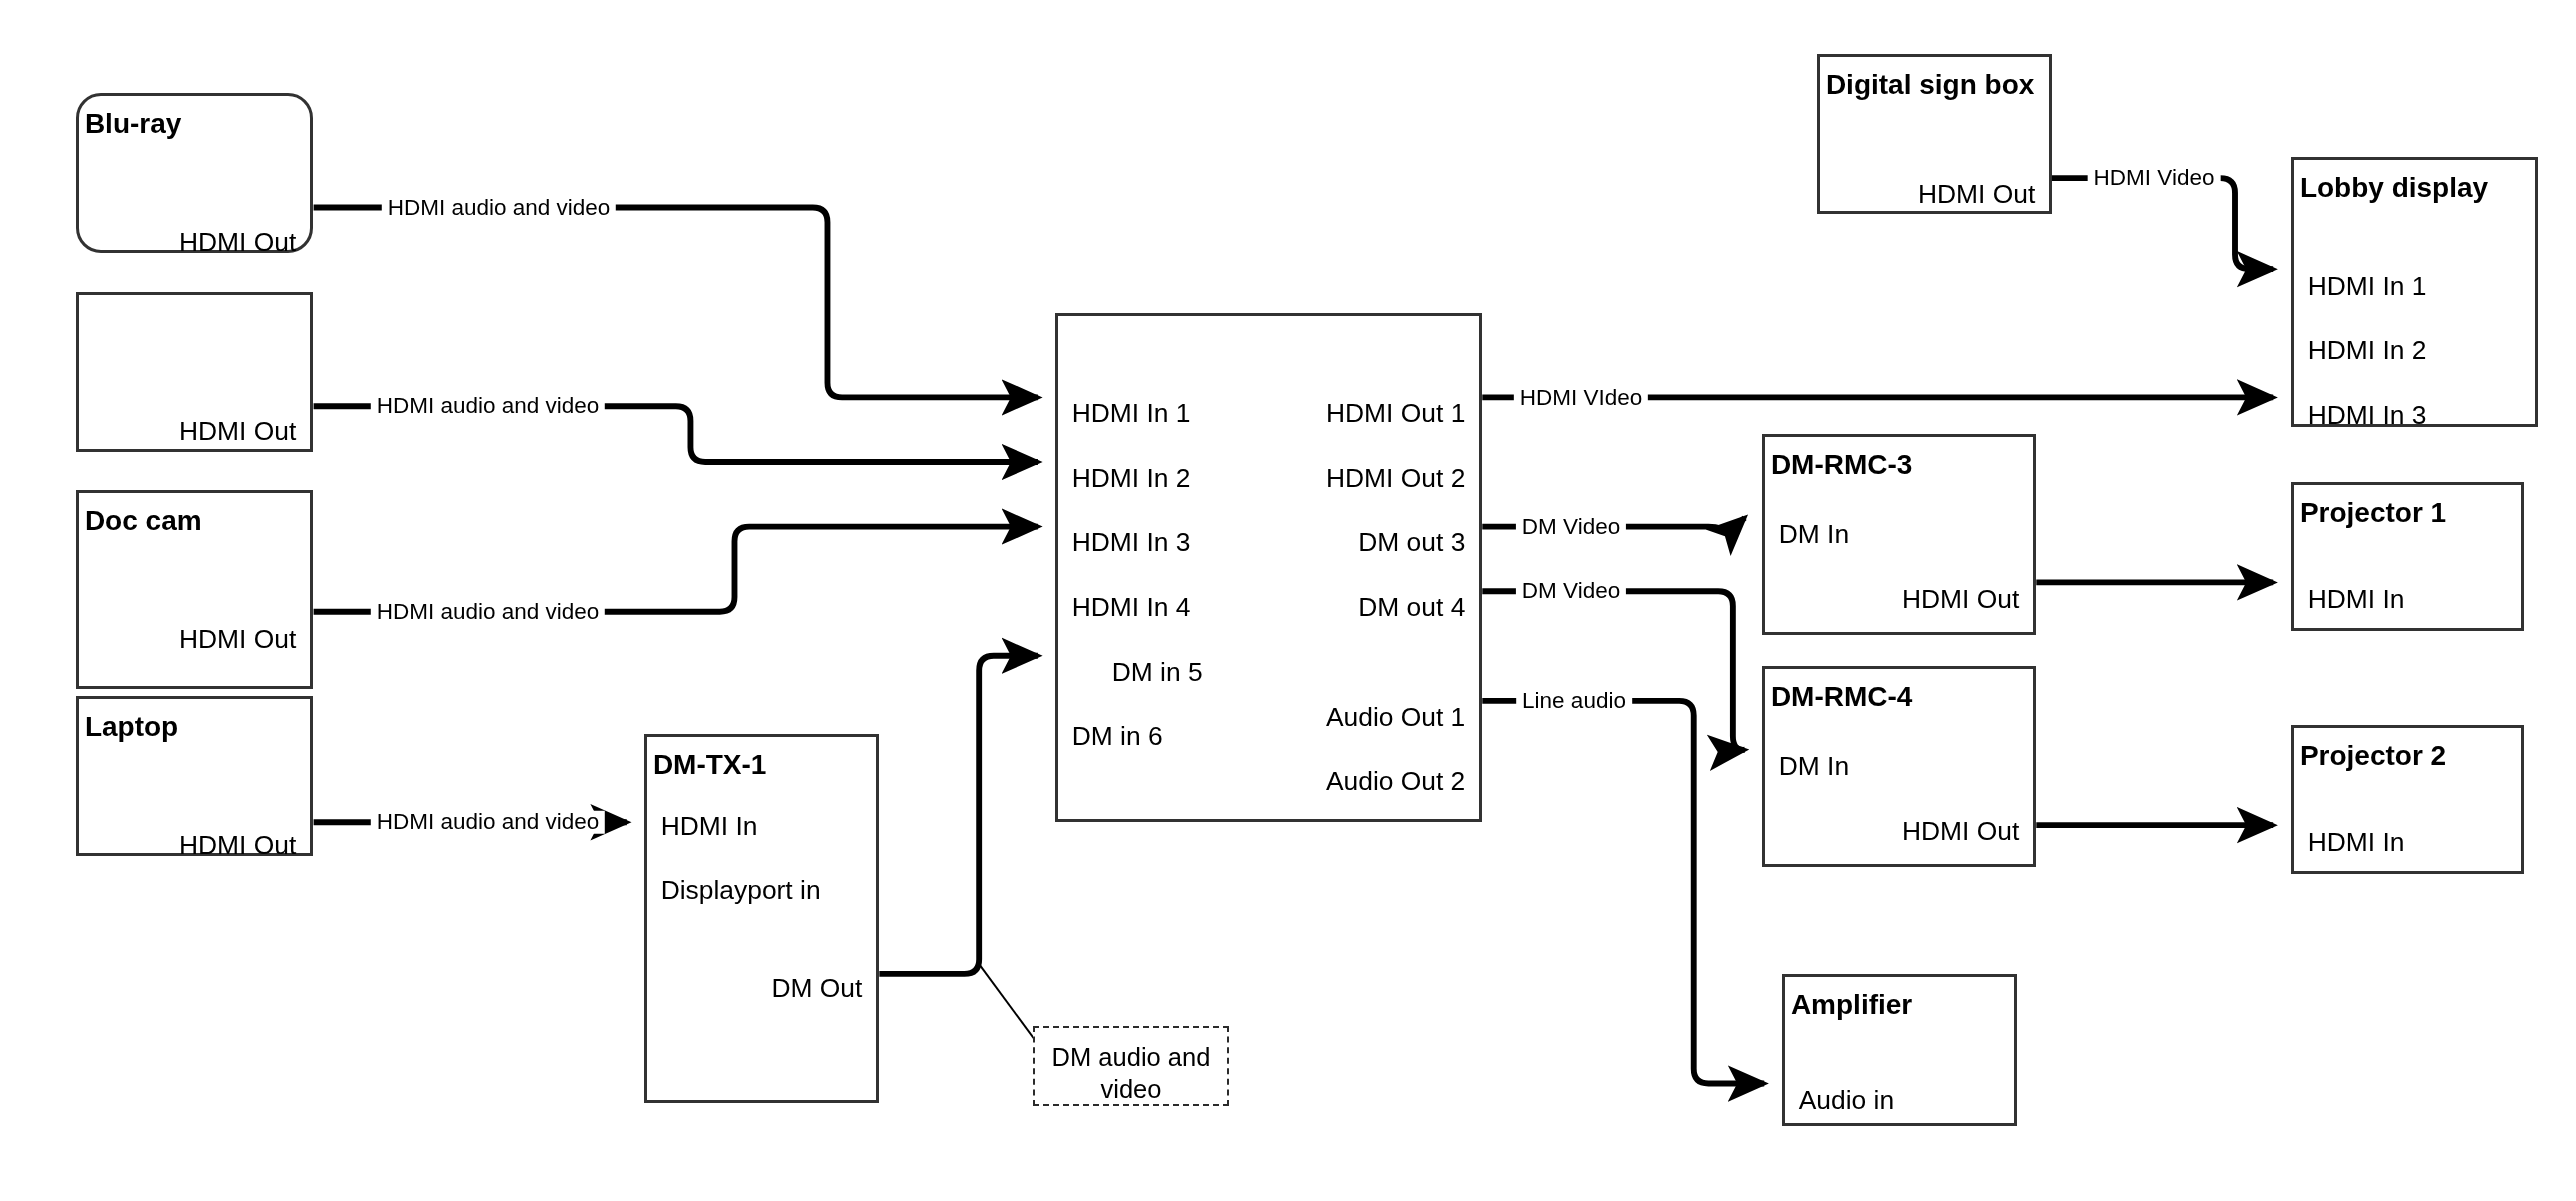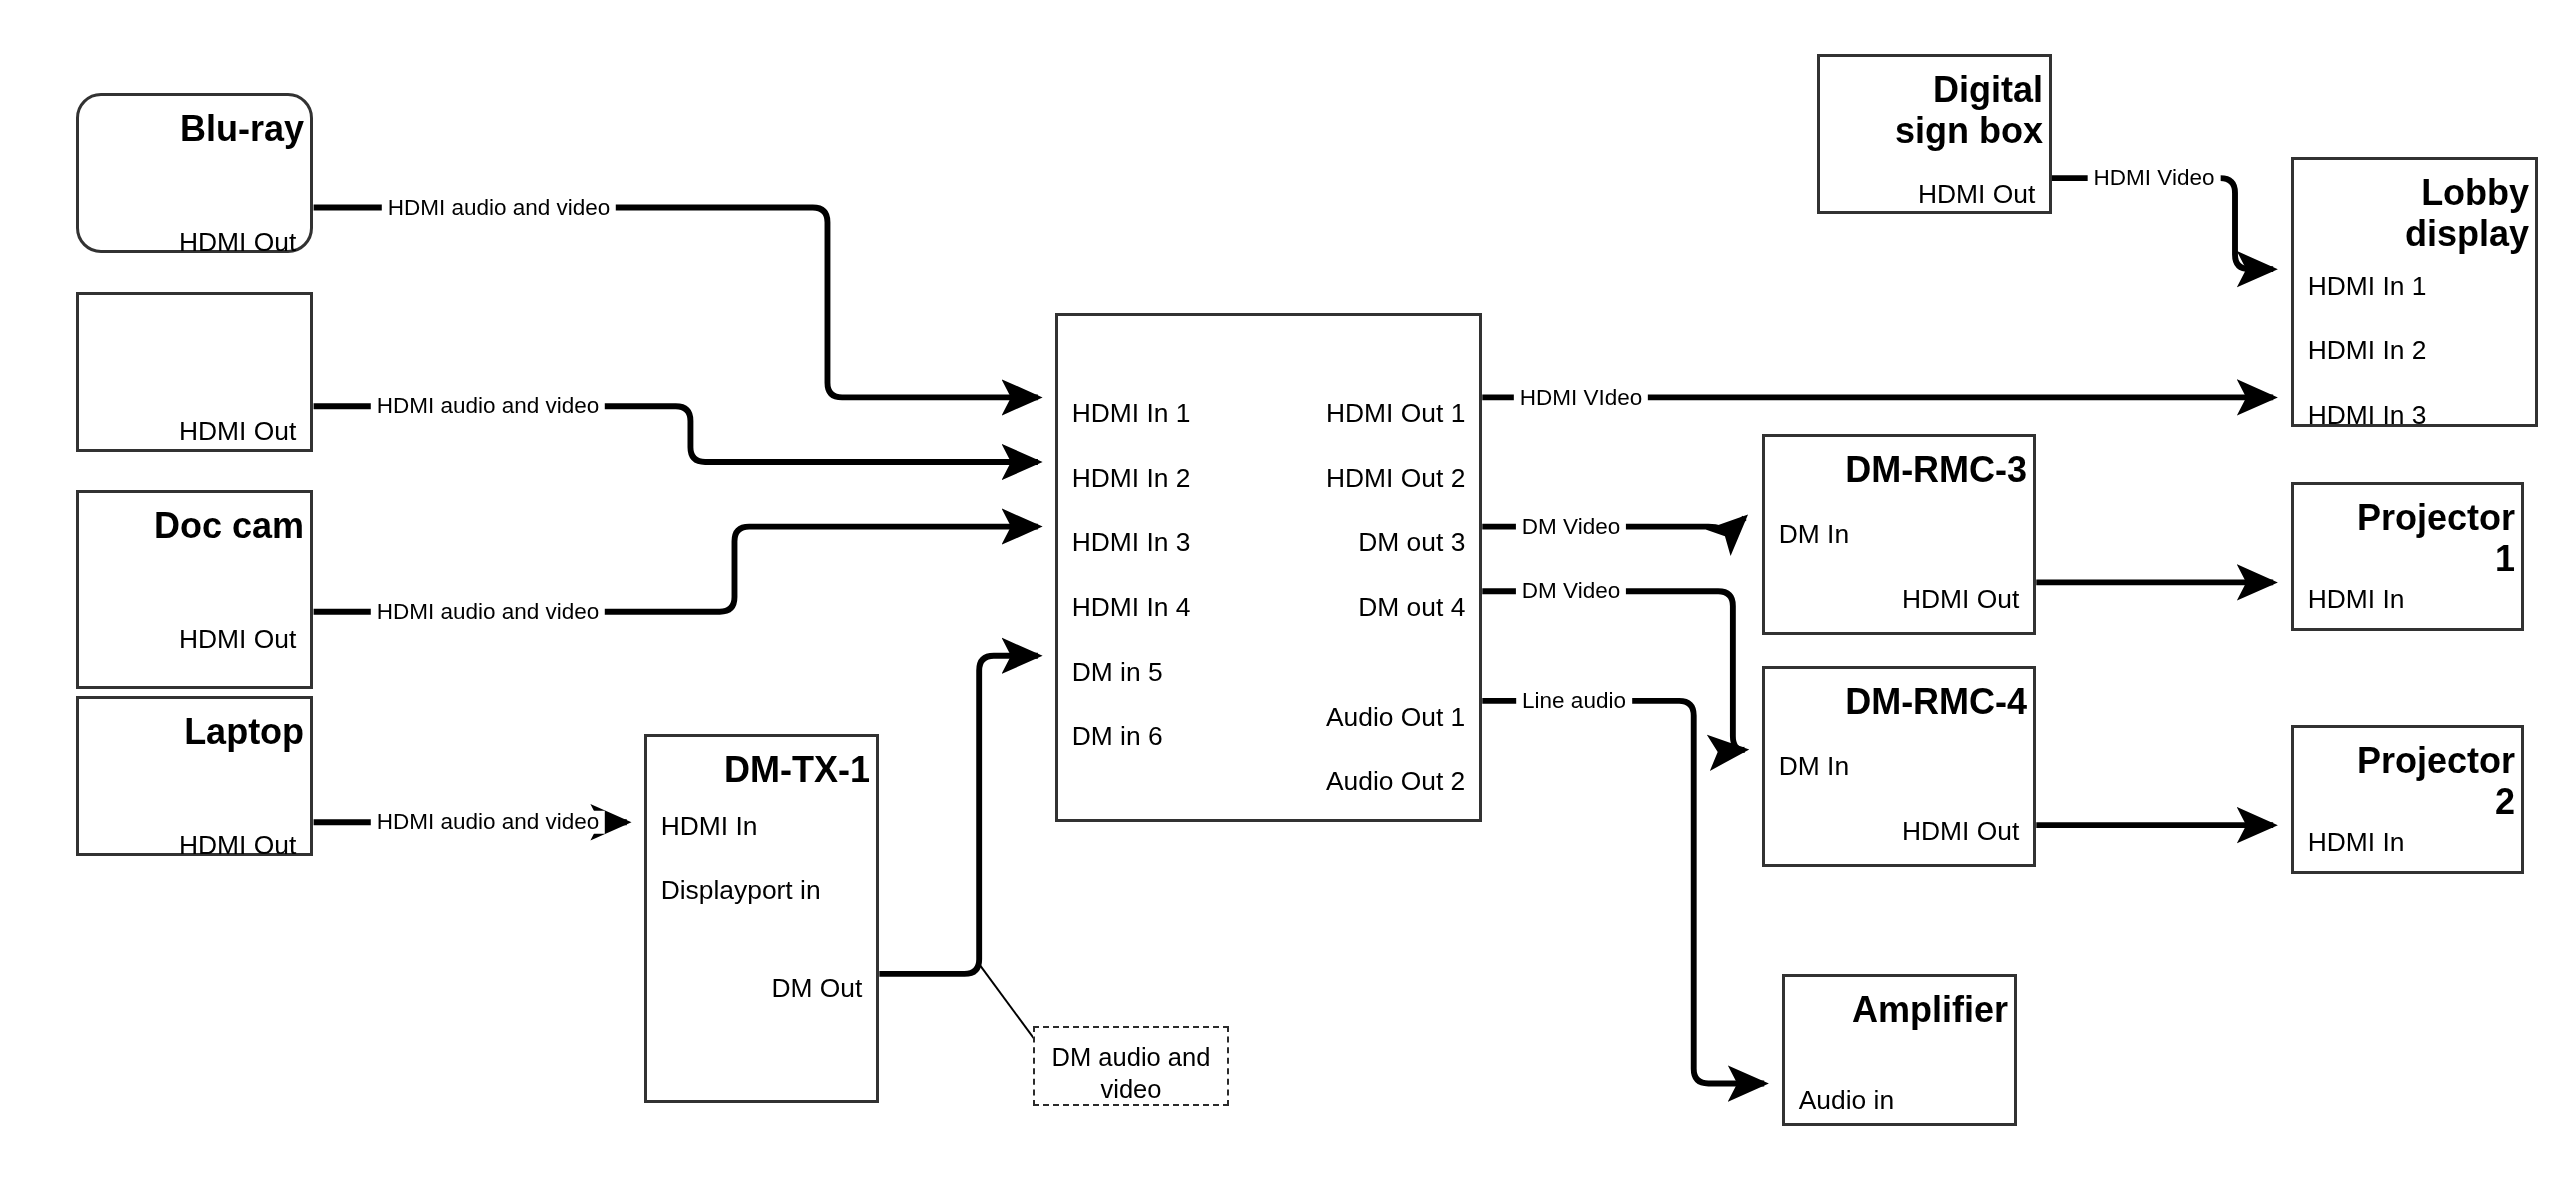--- a/index.html
+++ b/index.html
@@ -29,29 +29,28 @@
     border: 3.9px solid #323232;
     background: #ffffff;
     z-index: 2;
   }
   .node.dashed {
     border: 2px dashed #2b2b2b;
     z-index: 3;
   }
   .node-title {
     font-weight: bold;
-    font-size: 36px;
+    font-size: 28px;
     color: #000000;
-    text-align: right;
+    text-align: left;
     line-height: 1.15;
     position: absolute;
     left: 0; right: 0;
     top: 11.7px;
     padding: 0 5.9px;
-    margin-left: 44px;
   }
   .port {
     position: absolute;
     font-size: 26.4px;
     color: #000000;
     white-space: nowrap;
     line-height: 1;
   }
   .port.left  { left: 13.7px;  text-align: left; }
   .port.right { right: 13.7px; text-align: right; }
@@ -122,21 +121,21 @@
         <div class="node-title">DM-TX-1</div>
         <div class="port left" style="top: 76px;">HDMI In</div>
         <div class="port left" style="top: 140px;">Displayport in</div>
         <div class="port right" style="top: 238px;">DM Out</div>
       </div>
       <div class="node" style="left: 1055px; top: 313px; width: 427px; height: 509px;">
         <div class="port left" style="top: 84px;">HDMI In 1</div>
         <div class="port left" style="top: 149px;">HDMI In 2</div>
         <div class="port left" style="top: 213px;">HDMI In 3</div>
         <div class="port left" style="top: 278px;">HDMI In 4</div>
-        <div class="port left" style="top: 343px;">DM in 5</div>
+        <div class="port left" style="top: 343px; margin-left: 40px;">DM in 5</div>
         <div class="port left" style="top: 407px;">DM in 6</div>
         <div class="port right" style="top: 84px;">HDMI Out 1</div>
         <div class="port right" style="top: 149px;">HDMI Out 2</div>
         <div class="port right" style="top: 213px;">DM out 3</div>
         <div class="port right" style="top: 278px;">DM out 4</div>
         <div class="port right" style="top: 388px;">Audio Out 1</div>
         <div class="port right" style="top: 452px;">Audio Out 2</div>
       </div>
       <div class="node" style="left: 1817px; top: 54px; width: 235px; height: 160px;">
         <div class="node-title">Digital sign box</div>

